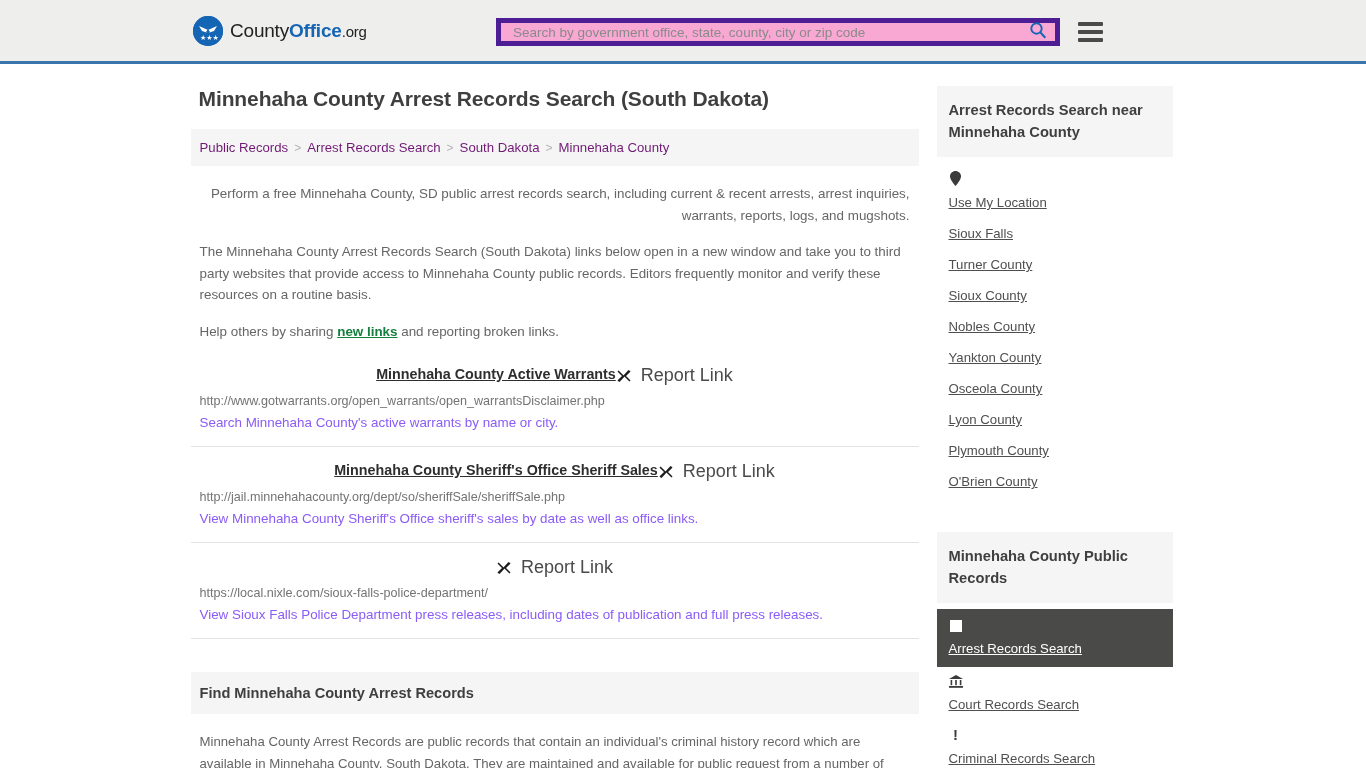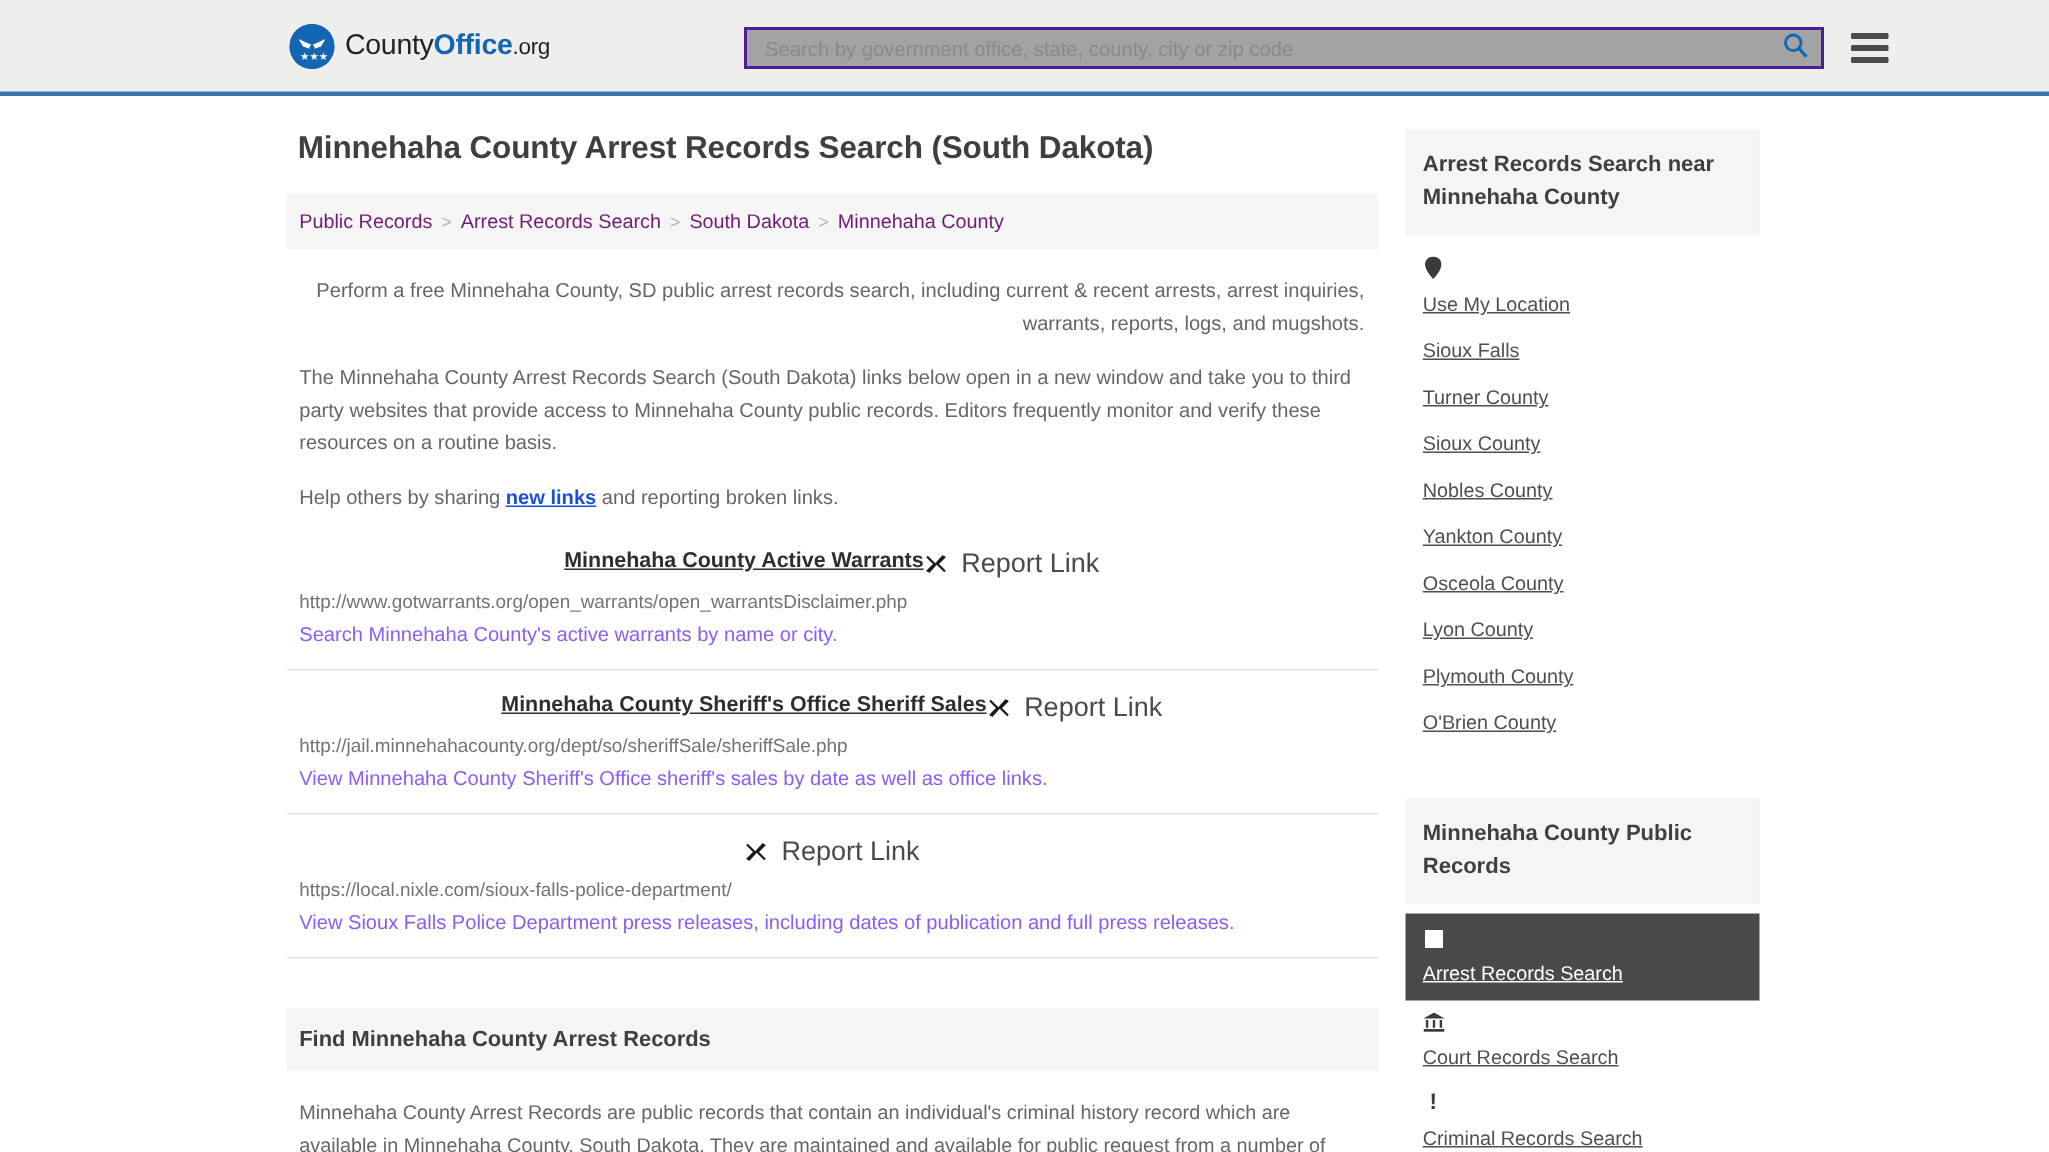--- a/index.html
+++ b/index.html
@@ -48,24 +48,24 @@
   .logo-text .o { color: #222; font-weight: 400; font-size: 15px; }
 
   .search-area {
     position: absolute;
     left: 496px;
     top: 18px;
     display: flex;
     align-items: center;
   }
   .search-box {
-    width: 720px;
+    width: 564px;
     height: 28px;
-    background: #a3a3a3;
-    border: 2px solid #4c1d95;
+    background: #f9a8d4;
+    border: 5px solid #4c1d95;
     display: flex;
     align-items: center;
     padding: 0 8px 0 10px;
   }
   .search-box input {
     border: none;
     outline: none;
     flex: 1;
     font-family: "Liberation Sans", sans-serif;
     font-size: 13.5px;
@@ -130,21 +130,21 @@
   
   .intro { padding: 0 9px; }
   .intro p {
     font-size: 13.4px;
     line-height: 21.5px;
     color: #666666;
     margin: 15px 0 0 0;
   }
   .intro p:first-child { margin-top: 17px; text-align: right; }
   .intro a.newlinks {
-    color: #1d4ed8;
+    color: #15803d;
     text-decoration: underline;
     font-weight: 600;
     cursor: pointer;
   }
 
   
   .results { margin-top: 22px; }
   .result {
     padding: 0 9px 13px 9px;
     border-bottom: 1px solid #e3e3e3;

